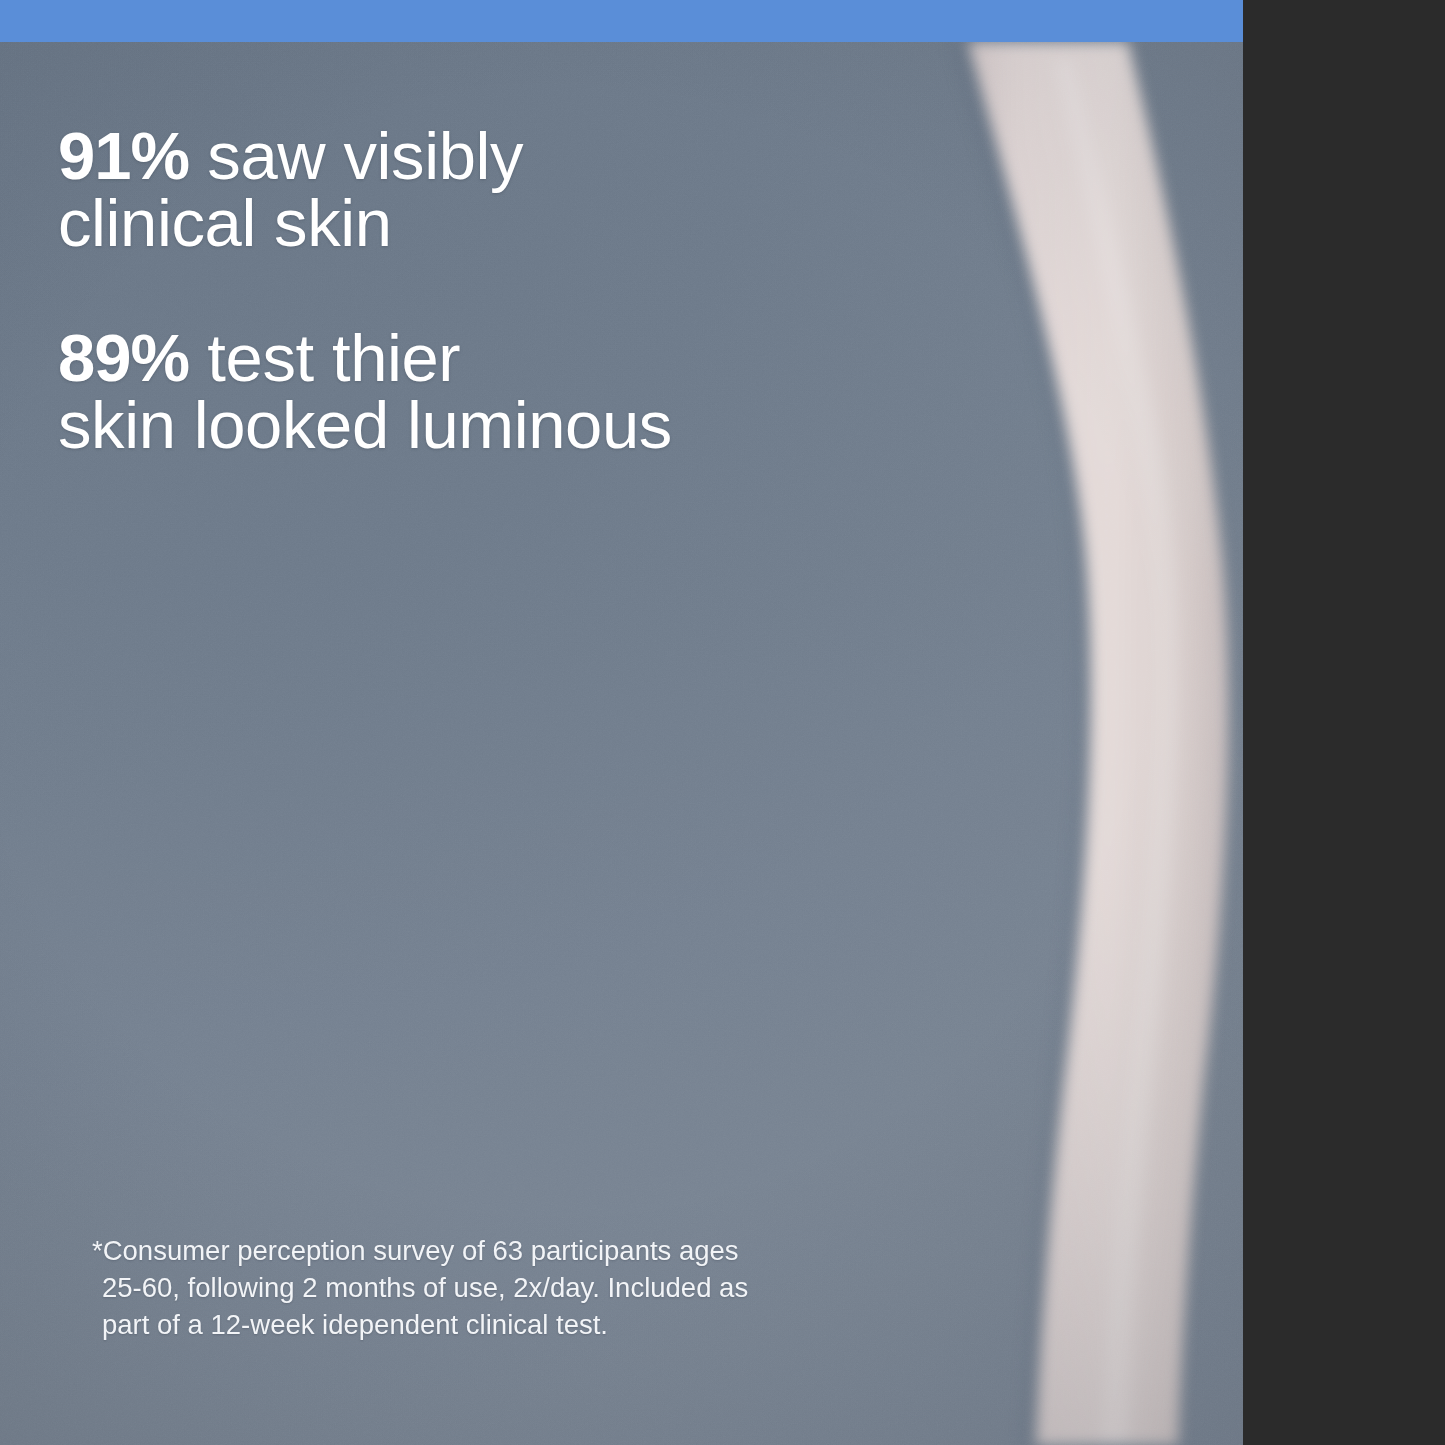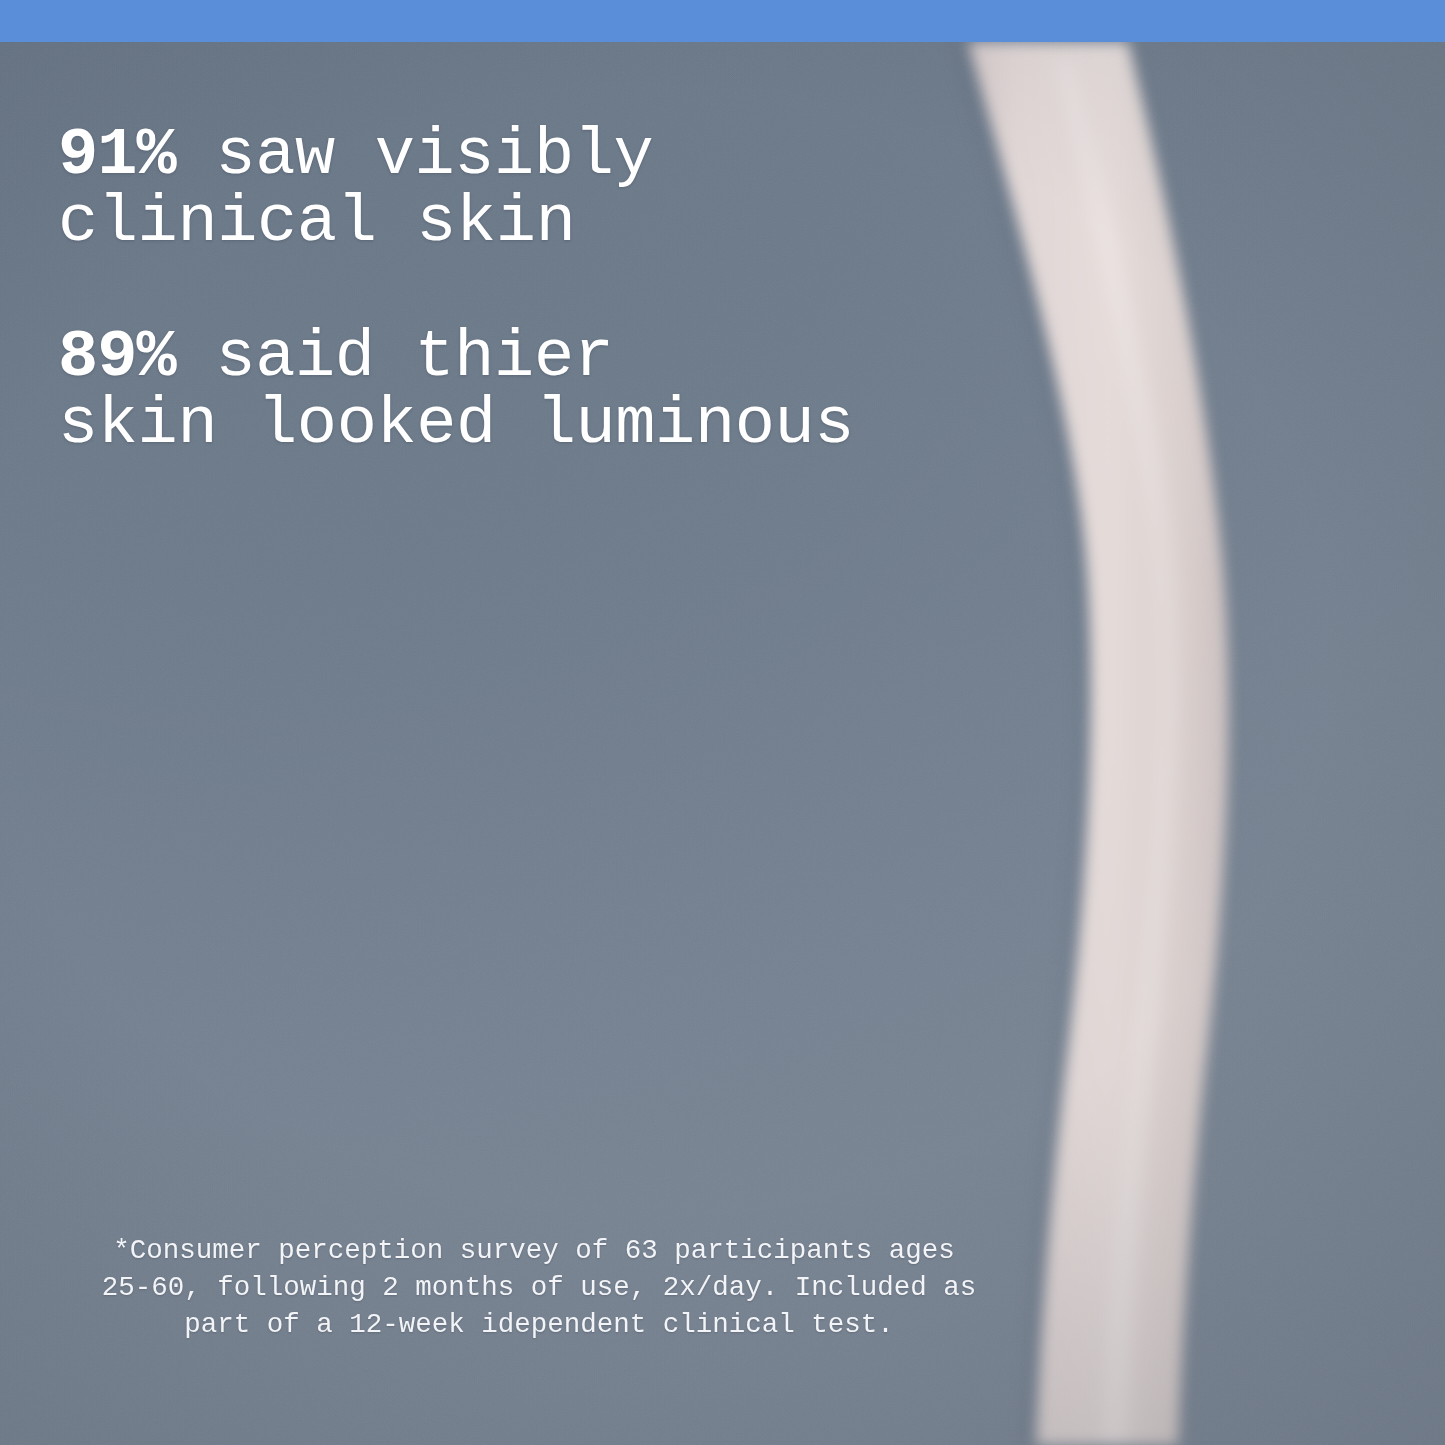--- a/index.html
+++ b/index.html
@@ -3,24 +3,24 @@
 <meta charset="utf-8">
 <style>
   html, body {
     margin: 0;
     padding: 0;
     background: #2b2b2b;
   }
 
   #canvas {
     position: relative;
-    width: 1445px;
+    width: 1243px;
     height: 1445px;
     overflow: hidden;
-    font-family: Liberation Mono, monospace;
+    font-family: Liberation Sans, sans-serif;
     background: #0f766e;
   }
 
   
   .bg-base {
     position: absolute;
     inset: 0;
     background:
       radial-gradient(120% 90% at 18% 8%, #6a7787 0%, #6d7a8a 35%, #74808f 70%, #78838f 100%);
   }
@@ -86,29 +86,28 @@
     text-shadow: 0 1px 3px rgba(45,55,70,0.30);
   }
   .claim-line .pct {
     font-weight: 700;
     letter-spacing: -1px;
   }
 
   
   .footnote {
     position: absolute;
-    left: 84px;
+    left: 92px;
     top: 1232px;
     width: 900px;
     color: #f2f4f7;
     font-size: 27.5px;
     line-height: 37px;
     font-weight: 400;
     text-shadow: 0 1px 2px rgba(45,55,70,0.28);
-    text-align: center;
   }
   .footnote .fn-line { white-space: nowrap; }
   .footnote .fn-line.indent { padding-left: 10px; }
 </style>
 </head>
 <body>
 
 <div id="canvas">
 
   <div class="bg-base"></div>
@@ -185,21 +184,21 @@
 
     <div class="claim">
       <div class="claim-line"><span class="pct">91%</span><span> saw visibly</span></div>
       <div class="claim-line">clinical skin</div>
     </div>
 
     <div class="claim">
     </div>
 
     <div class="claim">
-      <div class="claim-line"><span class="pct">89%</span><span> said thier</span></div>
+      <div class="claim-line"><span class="pct">89%</span><span> test thier</span></div>
       <div class="claim-line">skin looked luminous</div>
     </div>
 
   </div>
 
   <div class="footnote">
     <div class="fn-line">*Consumer perception survey of 63 participants ages</div>
     <div class="fn-line indent">25-60, following 2 months of use, 2x/day. Included as</div>
     <div class="fn-line indent">part of a 12-week idependent clinical test.</div>
   </div>

